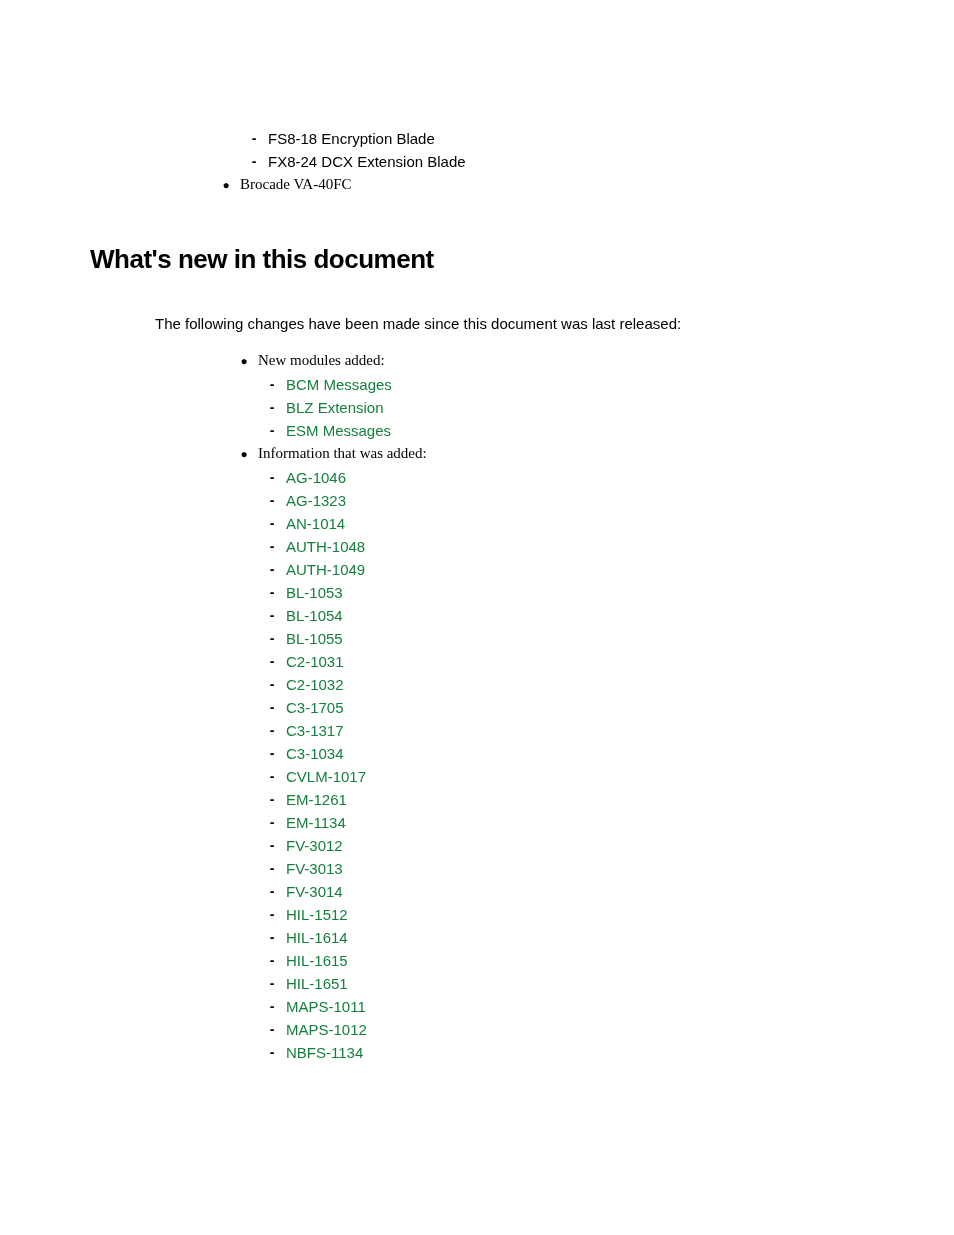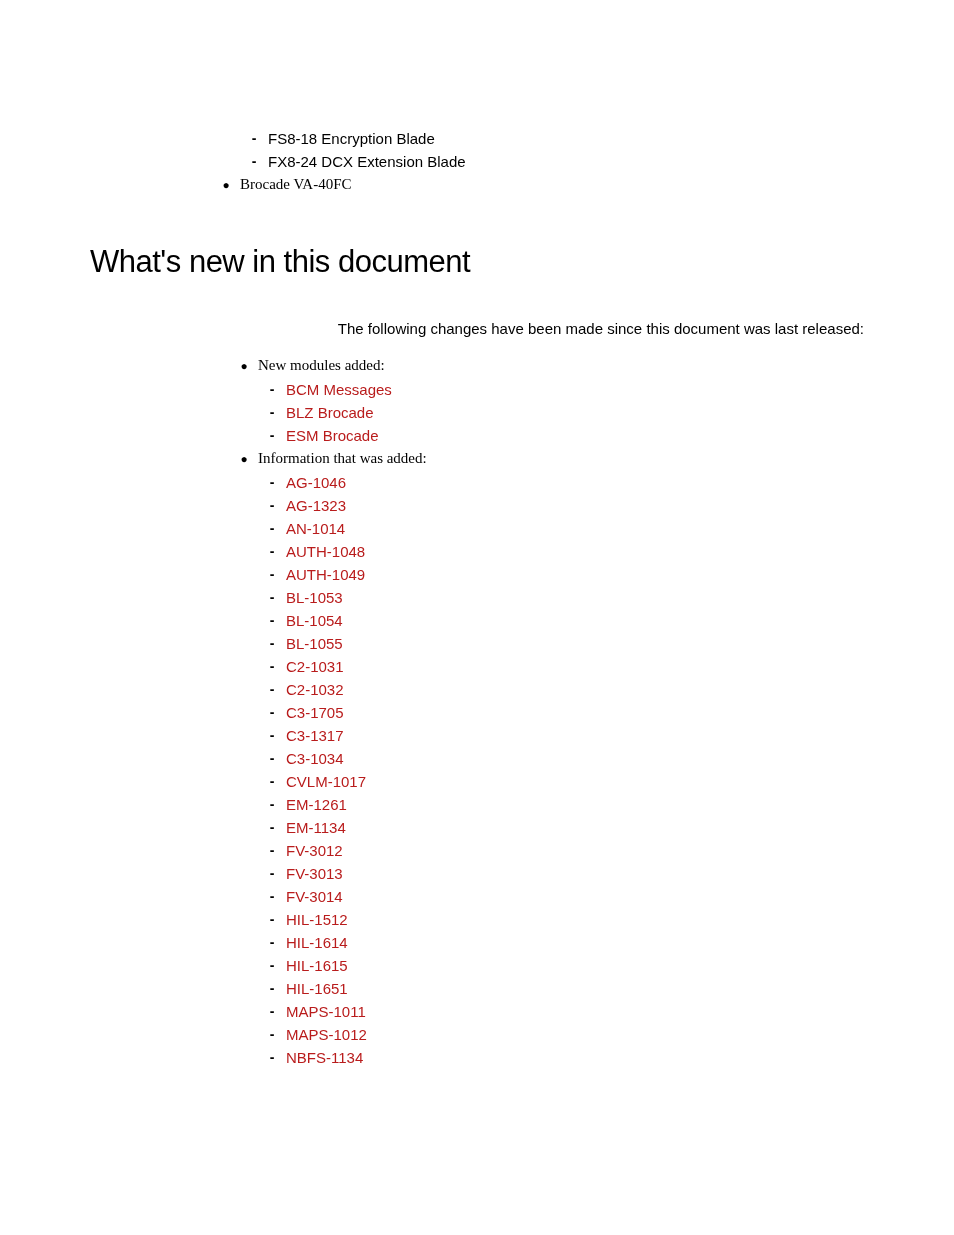--- a/index.html
+++ b/index.html
@@ -16,29 +16,29 @@
     .top-list { margin-left: 150px; margin-bottom: 50px; }
     .dash-item { display: flex; align-items: flex-start; margin-bottom: 6px; }
     .dash-item .dash { width: 28px; font-weight: bold; font-size: 14px; text-align: center; flex-shrink: 0; }
     .dash-item .txt { flex: 1; }
     .dot-item { display: flex; align-items: flex-start; margin-bottom: 6px; }
     .dot-item .dot { width: 28px; text-align: center; font-size: 12px; flex-shrink: 0; line-height: 18px; }
     .dot-item .txt { flex: 1; font-family: Liberation Serif, serif; }
     h1 {
       font-family: "Arial Narrow", Arial, sans-serif;
       font-stretch: condensed;
-      font-size: 31px;
-      font-weight: normal;
+      font-size: 26px;
+      font-weight: bold;
       margin-bottom: 40px;
       letter-spacing: -0.5px;
     }
-    .intro { margin-left: 105px; margin-bottom: 20px; text-align: right; }
+    .intro { margin-left: 65px; margin-bottom: 20px; }
     .main-list { margin-left: 140px; }
     .sub-list { margin-left: 28px; margin-top: 6px; margin-bottom: 6px; }
-    a.link { color: #b91c1c; text-decoration: none; }
+    a.link { color: #15803d; text-decoration: none; }
   </style>
 </head>
 <body>
 
 <div class="top-list">
   <div class="dash-item">
     <span class="dash">-</span>
     <span class="txt">FS8-18 Encryption Blade</span>
   </div>
   <div class="dash-item">
@@ -60,25 +60,25 @@
       <span class="dot">●</span>
       <span class="txt">New modules added:</span>
     </div>
     <div class="sub-list">
       <div class="dash-item">
         <span class="dash">-</span>
         <span class="txt"><a class="link" href="#">BCM Messages</a></span>
       </div>
       <div class="dash-item">
         <span class="dash">-</span>
-        <span class="txt"><a class="link" href="#">BLZ Brocade</a></span>
+        <span class="txt"><a class="link" href="#">BLZ Extension</a></span>
       </div>
       <div class="dash-item">
         <span class="dash">-</span>
-        <span class="txt"><a class="link" href="#">ESM Brocade</a></span>
+        <span class="txt"><a class="link" href="#">ESM Messages</a></span>
       </div>
     </div>
     <div class="dot-item">
       <span class="dot">●</span>
       <span class="txt">Information that was added:</span>
     </div>
     <div class="sub-list">
       <div class="dash-item">
         <span class="dash">-</span>
         <span class="txt"><a class="link" href="#">AG-1046</a></span>

